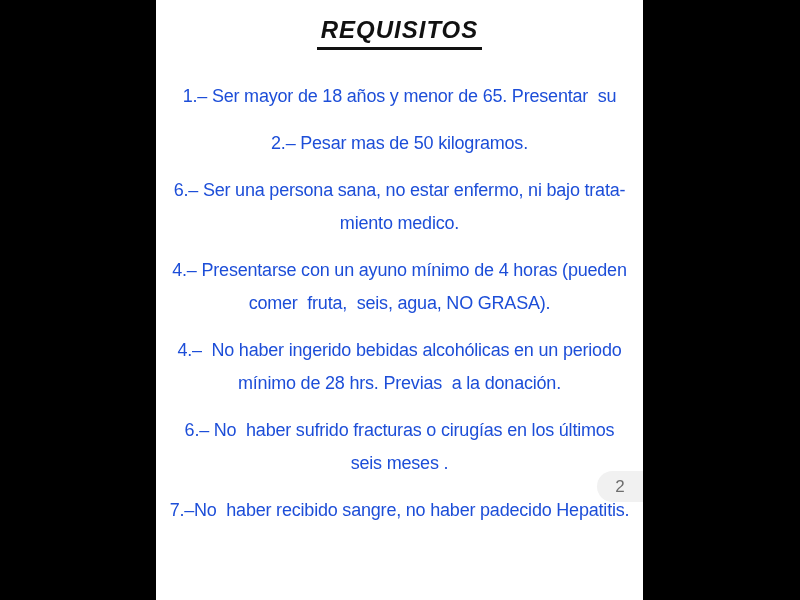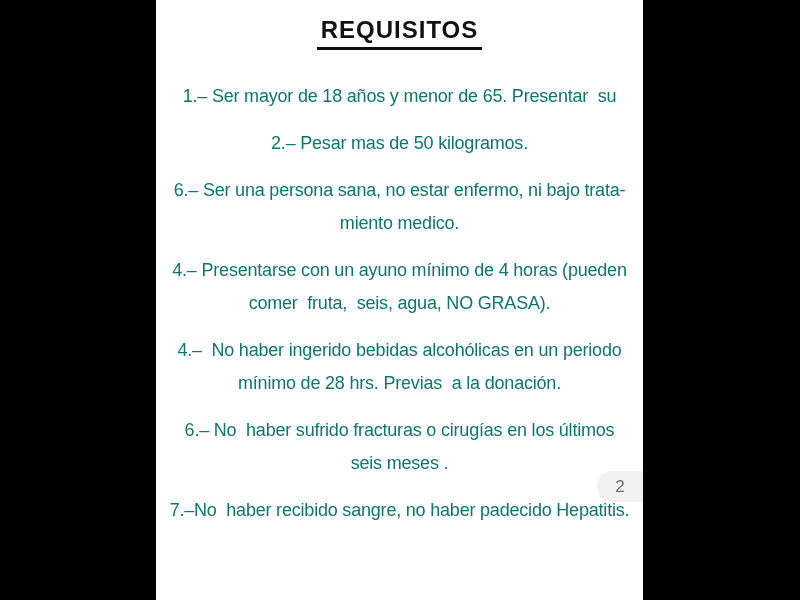--- a/index.html
+++ b/index.html
@@ -29,39 +29,40 @@
   }
   .title-wrap {
     margin: 14px 0 0 0;
     text-align: center;
     font-size: 24px;
     line-height: 32px;
   }
   .title-text {
     display: inline-block;
     font-weight: bold;
+    font-style: italic;
     letter-spacing: 1px;
     color: #111111;
     border-bottom: 3px solid #111111;
     padding: 0 4px 1px 4px;
   }
   .content {
     margin-top: 30px;
   }
   .para {
     margin: 0 0 14px 0;
   }
   .line {
     display: flex;
     justify-content: center;
     white-space: pre;
     font-size: 18px;
     line-height: 33px;
     letter-spacing: -0.2px;
-    color: #0f766e;
+    color: #1d4ed8;
   }
   .page-badge {
     position: absolute;
     right: 0;
     top: 471px;
     width: 46px;
     height: 31px;
     background: #f1f1f1;
     border-radius: 16px 0 0 16px;
     display: flex;

